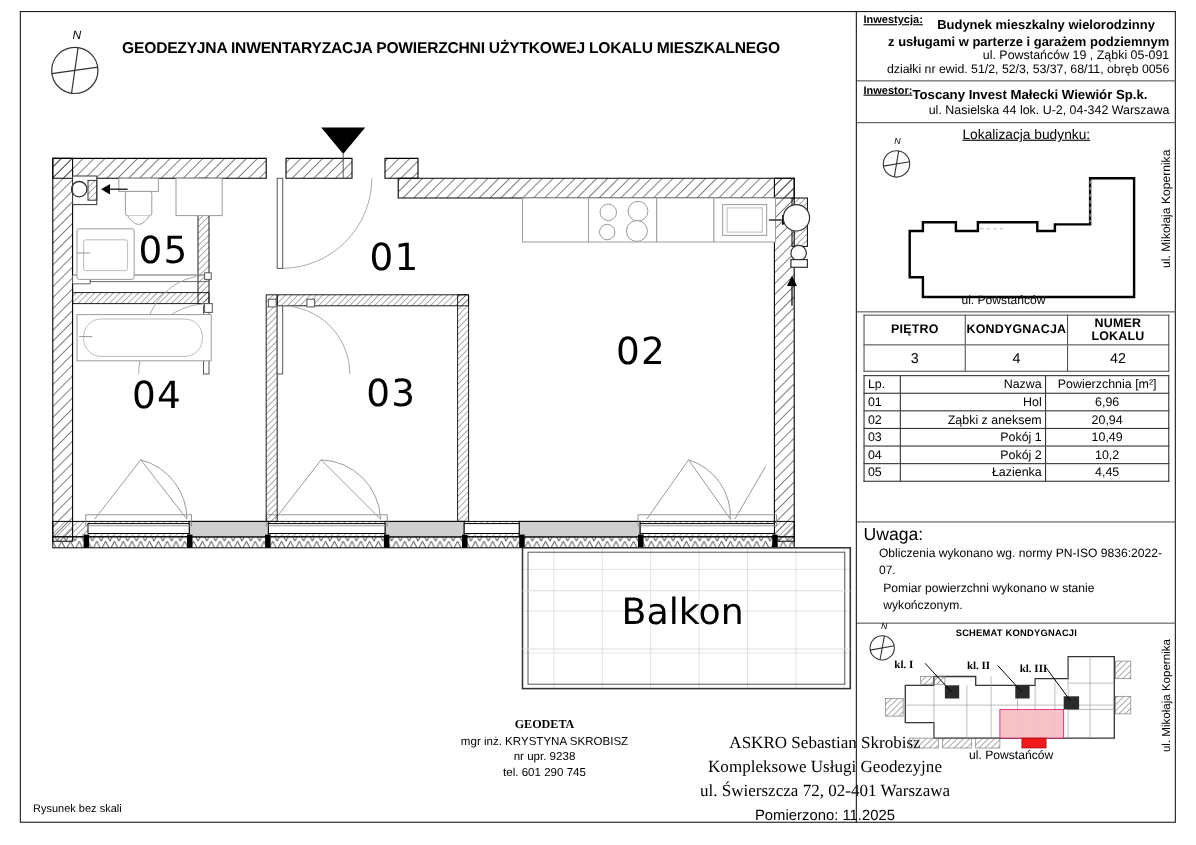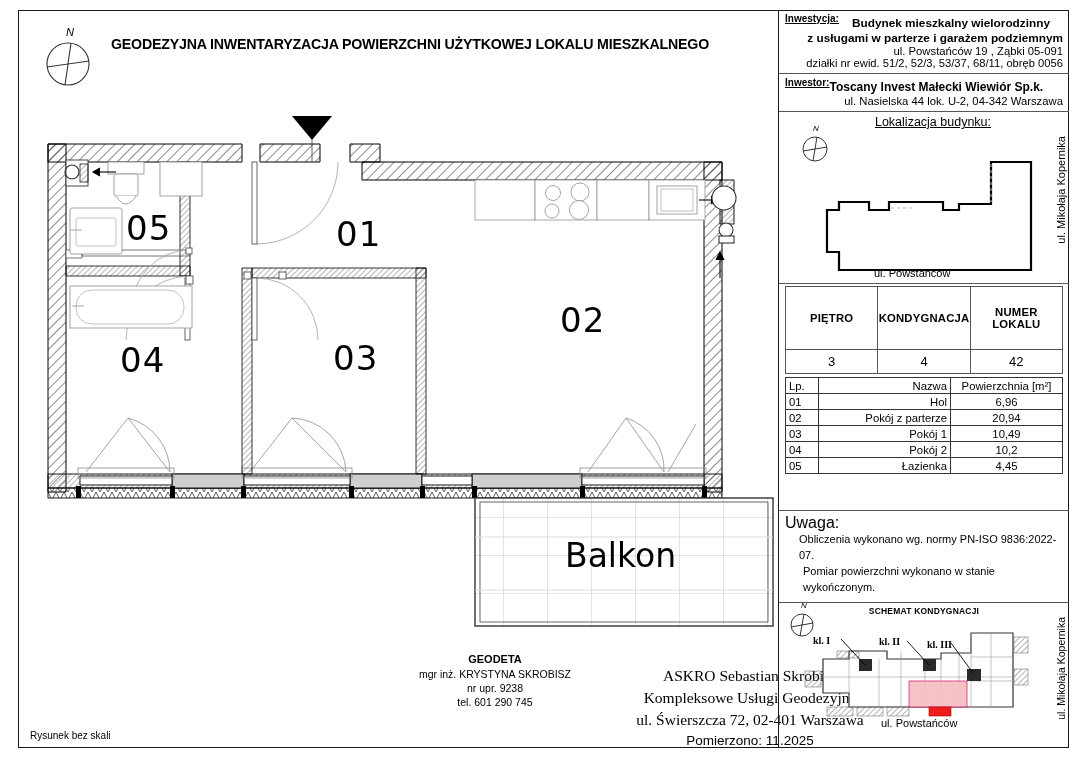--- a/index.html
+++ b/index.html
@@ -20,21 +20,21 @@
 
   .rlabel{position:absolute;font-size:34px;font-weight:400;letter-spacing:1px;
           font-family:"DejaVu Sans",sans-serif;}
   .balkon-lbl{position:absolute;left:565px;top:536px;font-size:33px;
               font-family:"DejaVu Sans",sans-serif;}
 
   
   .foot{position:absolute;font-size:10.5px;line-height:1.35;}
   .foot-scale{left:30px;top:729px;font-size:10px;}
   .geodeta{left:395px;top:652px;width:200px;text-align:center;}
-  .geodeta .b{font-weight:bold;font-size:11px;}
+  .geodeta .b{font-weight:bold;font-size:11px;font-family:Liberation Serif, serif;}
   .askro{left:585px;top:665px;width:330px;text-align:center;
          font-family:"Liberation Serif",serif;font-size:15.5px;line-height:1.42;}
   .askro .small{font-family:"Liberation Sans",sans-serif;font-size:13.5px;}
 
   
   .panel{position:absolute;left:778px;top:10px;width:291px;height:738px;
          box-sizing:border-box;border-left:1.4px solid #1a1a1a;}
   .pbox{position:relative;box-sizing:border-box;border-bottom:1px solid #555;
         padding:3px 6px 4px 6px;}
   .ulbl{text-decoration:underline;font-size:10px;font-weight:bold;}
@@ -45,21 +45,21 @@
   .loc{height:172px;}
   .loc .ttl{font-size:12.5px;text-decoration:underline;text-align:center;margin-left:18px;}
   .mini-compass{position:absolute;left:20px;top:18px;width:36px;height:34px;}
   .mini-compass .lbl{position:absolute;left:14px;top:-6px;font-size:8px;font-style:italic;}
   .st-bottom{position:absolute;left:95px;bottom:4px;font-size:11px;}
   .st-right{position:absolute;right:2px;top:24px;font-size:11px;
             writing-mode:vertical-rl;transform:rotate(180deg);}
 
   
   .t3{width:100%;border-collapse:collapse;table-layout:fixed;}
-  .t3 td{border:1px solid #555;text-align:center;font-size:11.5px;padding:19px 0;}
+  .t3 td{border:1px solid #555;text-align:center;font-size:11.5px;padding:1px 0;}
   .t3 .hd{font-weight:bold;font-size:11.3px;letter-spacing:0.2px;}
   .t3 .val{font-size:13px;padding:4px 0;}
 
   .troom{width:100%;border-collapse:collapse;table-layout:fixed;margin-top:3px;}
   .troom td{border:1px solid #333;font-size:11.3px;padding:1.5px 3px;}
   .troom .c-lp{width:26px;text-align:left;}
   .troom .c-nm{text-align:right;}
   .troom .c-ar{width:105px;text-align:center;}
   .troom .sum{text-align:center;line-height:1.25;padding:3px 2px;}
 
@@ -358,21 +358,21 @@
         <td class="c-nm">Nazwa</td>
         <td class="c-ar">Powierzchnia [m²]</td>
       </tr>
       <tr>
         <td class="c-lp">01</td>
         <td class="c-nm">Hol</td>
         <td class="c-ar">6,96</td>
       </tr>
       <tr>
         <td class="c-lp">02</td>
-        <td class="c-nm">Pokój z parterze</td>
+        <td class="c-nm">Ząbki z aneksem</td>
         <td class="c-ar">20,94</td>
       </tr>
       <tr>
         <td class="c-lp">03</td>
         <td class="c-nm">Pokój 1</td>
         <td class="c-ar">10,49</td>
       </tr>
       <tr>
         <td class="c-lp">04</td>
         <td class="c-nm">Pokój 2</td>

